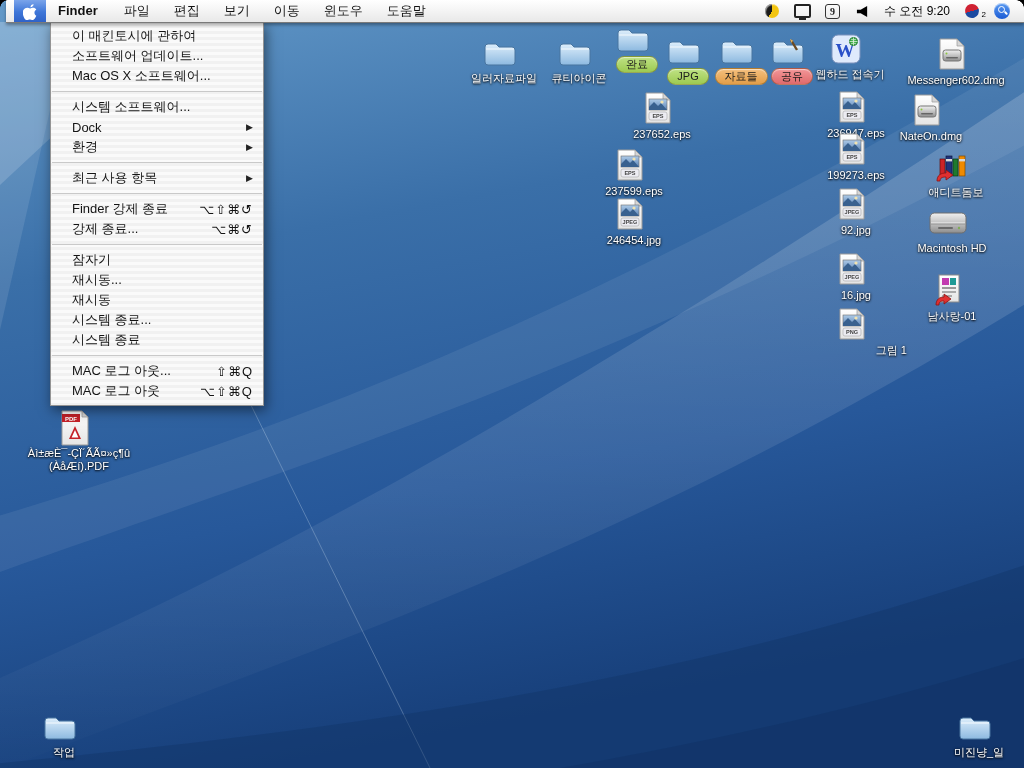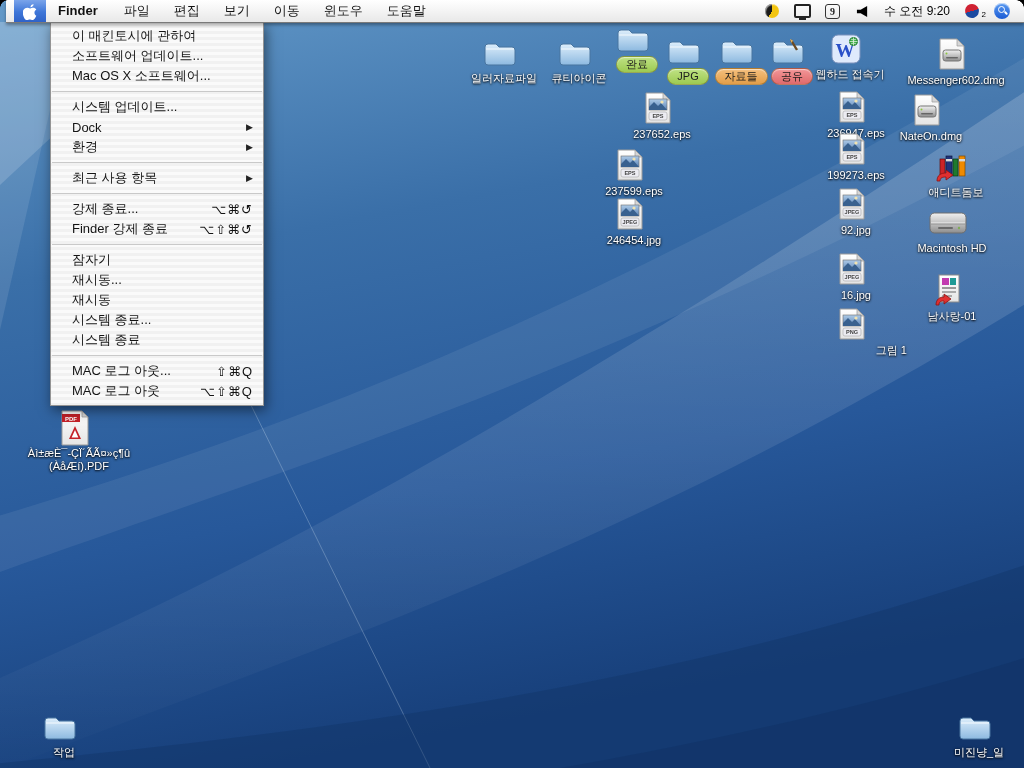--- a/index.html
+++ b/index.html
@@ -370,44 +370,44 @@
       <span class="ml">이 매킨토시에 관하여</span>
     </div>
     <div class="mitem">
       <span class="ml">소프트웨어 업데이트...</span>
     </div>
     <div class="mitem">
       <span class="ml">Mac OS X 소프트웨어...</span>
     </div>
     <div class="msep"></div>
     <div class="mitem">
-      <span class="ml">시스템 업데이트...</span>
+      <span class="ml">시스템 소프트웨어...</span>
     </div>
     <div class="mitem">
       <span class="ml">Dock</span>
       <span class="marr">▶</span>
     </div>
     <div class="mitem">
       <span class="ml">환경</span>
       <span class="marr">▶</span>
     </div>
     <div class="msep"></div>
     <div class="mitem">
       <span class="ml">최근 사용 항목</span>
       <span class="marr">▶</span>
     </div>
     <div class="msep"></div>
     <div class="mitem">
+      <span class="ml">Finder 강제 종료</span>
+      <span class="msc">⌥⇧⌘↺</span>
+    </div>
+    <div class="mitem">
       <span class="ml">강제 종료...</span>
       <span class="msc">⌥⌘↺</span>
     </div>
-    <div class="mitem">
-      <span class="ml">Finder 강제 종료</span>
-      <span class="msc">⌥⇧⌘↺</span>
-    </div>
     <div class="msep"></div>
     <div class="mitem">
       <span class="ml">잠자기</span>
     </div>
     <div class="mitem">
       <span class="ml">재시동...</span>
     </div>
     <div class="mitem">
       <span class="ml">재시동</span>
     </div>

